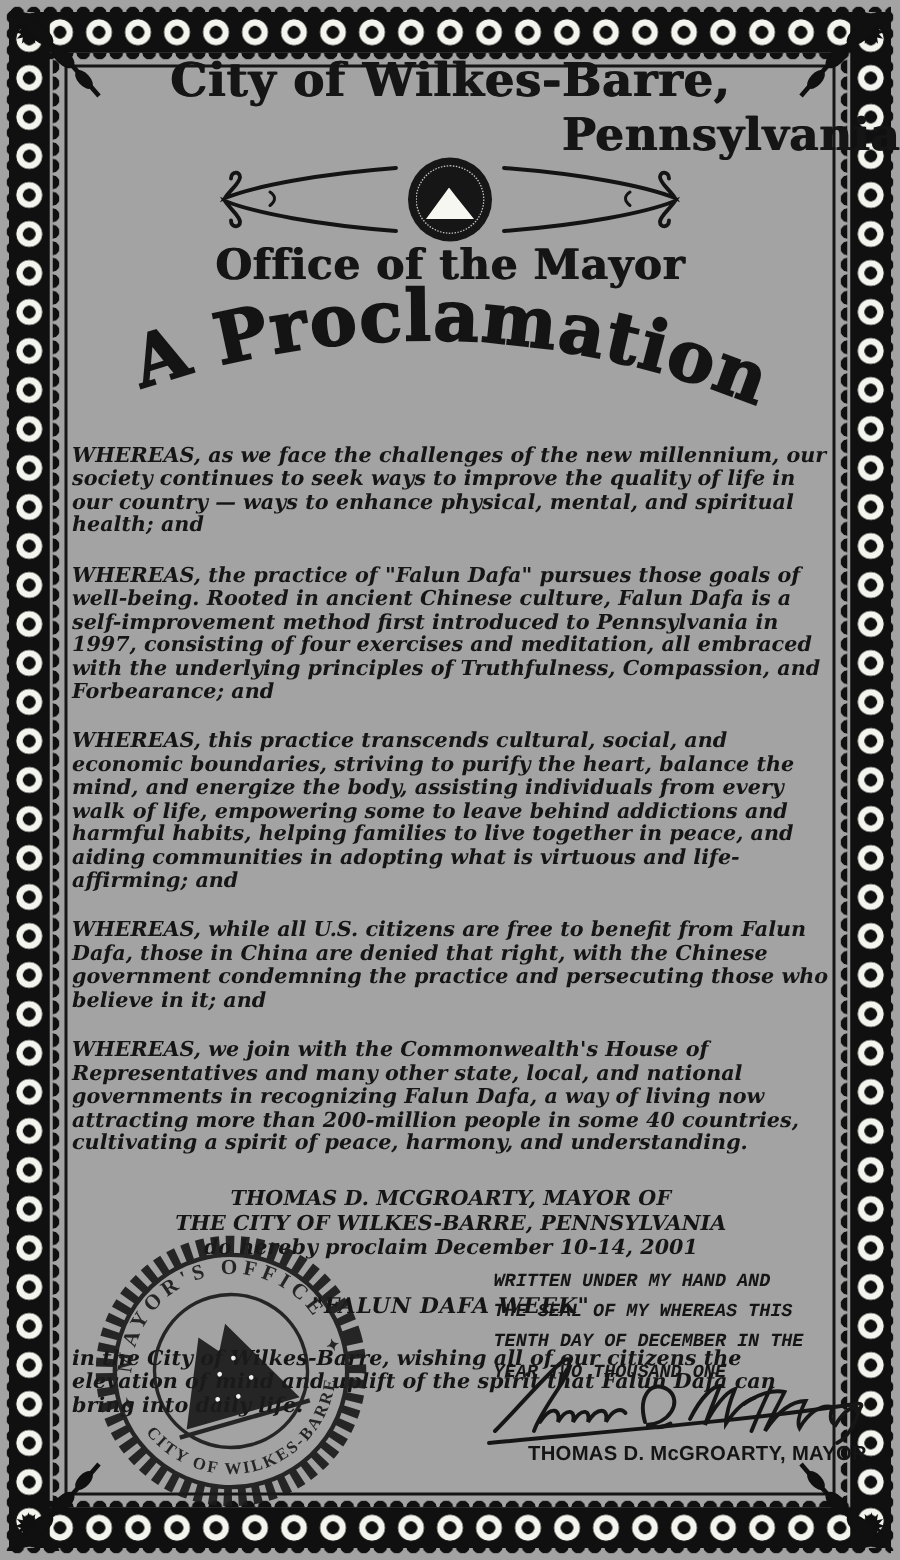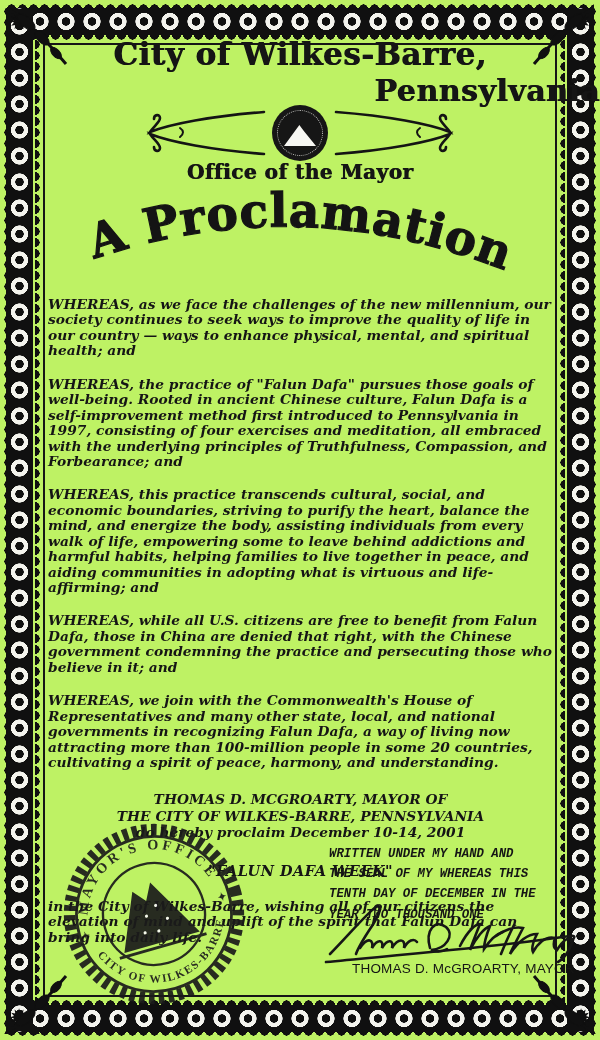--- a/index.html
+++ b/index.html
@@ -1,18 +1,18 @@
 <!DOCTYPE html>
 <html><head>
 <meta charset="utf-8">
 <style>
   html,body { margin:0; padding:0; background:#e8e8e6; }
   .page {
     position:relative; width:600px; height:1040px;
-    background:#bef264; color:#151515; overflow:hidden;
+    background:#a3a3a3; color:#151515; overflow:hidden;
     font-family:"DejaVu Serif", serif;
   }
   
   .band { position:absolute; background-color:#101010; z-index:2; }
   .band-top, .band-bottom {
     left:6px; right:6px; height:27px;
     background-image: radial-gradient(circle at center, #101010 4px, #f4f4ee 4.4px 8.4px, #101010 8.8px);
     background-size:26px 27px; background-repeat:repeat-x; background-position:center;
   }
   .band-top { top:8px; } .band-bottom { bottom:8px; }
@@ -40,21 +40,21 @@
   .corner svg { position:absolute; overflow:visible; }
   .c-tl { top:0; left:0; } .c-tr { top:0; right:0; } .c-bl { bottom:0; left:0; } .c-br { bottom:0; right:0; }
   .c-tl .star { top:10px; left:9px; } .c-tr .star { top:10px; right:9px; }
   .c-bl .star { bottom:10px; left:9px; } .c-br .star { bottom:10px; right:9px; }
   .c-tr svg { transform:scaleX(-1); } .c-bl svg { transform:scaleY(-1); } .c-br svg { transform:scale(-1,-1); }
   
   .hdr { position:absolute; left:0; right:0; text-align:center; font-weight:700; z-index:3;
          text-shadow:0.8px 0 0 currentColor; letter-spacing:0.5px; }
   .hdr-city  { top:36px; font-size:31px; }
   .hdr-state { top:73px; font-size:30px;text-align:right; }
-  .hdr-office{ top:160px; font-size:20px; }
+  .hdr-office{ top:160px; font-size:28px; }
   .emblem-row { position:absolute; top:102px; left:0; right:0; height:62px;
                 display:flex; justify-content:center; align-items:center; gap:4px; z-index:3; }
   .flourish { overflow:visible; }
   .emblem-circle { width:56px; height:56px; border-radius:50%; background:#161616; position:relative; flex:0 0 auto; }
   .emblem-circle::before { content:""; position:absolute; inset:5px; border-radius:50%;
                            border:1.4px dotted rgba(250,250,245,.75); }
   .emblem-circle::after { content:""; position:absolute; left:12px; right:12px; bottom:15px; height:21px;
                           background:#f7f7f2; clip-path:polygon(0 100%, 48% 0, 62% 28%, 100% 100%); }
   .title-arch { position:absolute; top:184px; left:68px; z-index:3; overflow:visible; }
   .title-arch text { font-family:"DejaVu Serif",serif; font-weight:700; font-size:47px;
@@ -69,21 +69,21 @@
   .closing { margin-top:14px !important; }
   
   .notary-seal { position:absolute; top:816px; left:56px; width:196px; height:196px;
                  transform:rotate(-16deg); z-index:3; opacity:.92; overflow:visible; }
   .notary-seal text { font-family:"Liberation Serif",serif; font-weight:700; fill:#1b1b1b; }
   .attestation { position:absolute; top:842px; left:324px; width:250px; z-index:3;
                  font-style:italic; font-weight:700; font-size:12.3px; line-height:1.24; }
   .attestation p { margin:5px;font-family:Liberation Mono, monospace; }
   .signature-svg { position:absolute; top:896px; left:318px; width:268px; height:76px; z-index:4; overflow:visible; }
   .printed-name { position:absolute; top:961px; left:352px; z-index:3;
-                  font-family:"Liberation Sans",sans-serif; font-weight:400; font-size:13.5px; letter-spacing:0.2px; }
+                  font-family:"Liberation Sans",sans-serif; font-weight:700; font-size:13.5px; letter-spacing:0.2px; }
 </style>
 </head>
 <body>
 
 <div class="page">
 
   <div class="scallop sc-h sc-t-out"></div>
   <div class="scallop sc-h sc-t-in"></div>
   <div class="scallop sc-h sc-b-out"></div>
   <div class="scallop sc-h sc-b-in"></div>
@@ -168,21 +168,21 @@
         <path id="archPath" d="M18,78 Q230,2 446,90" fill="none"></path>
       </defs>
     <text><textPath href="#archPath" startOffset="50%" text-anchor="middle">A Proclamation</textPath></text>
   </svg>
 
   <div class="body-text">
     <p>WHEREAS, as we face the challenges of the new millennium, our society continues to seek ways to improve the quality of life in our country — ways to enhance physical, mental, and spiritual health; and</p>
     <p>WHEREAS, the practice of "Falun Dafa" pursues those goals of well-being.  Rooted in ancient Chinese culture, Falun Dafa is a self-improvement method first introduced to Pennsylvania in 1997, consisting of four exercises and meditation, all embraced with the underlying principles of Truthfulness, Compassion, and Forbearance; and</p>
     <p>WHEREAS, this practice transcends cultural, social, and economic boundaries, striving to purify the heart, balance the mind, and energize the body, assisting individuals from every walk of life, empowering some to leave behind addictions and harmful habits, helping families to live together in peace, and aiding communities in adopting what is virtuous and life-affirming; and</p>
     <p>WHEREAS, while all U.S. citizens are free to benefit from Falun Dafa, those in China are denied that right, with the Chinese government condemning the practice and persecuting those who believe in it; and</p>
-    <p>WHEREAS, we join with the Commonwealth's House of Representatives and many other state, local, and national governments in recognizing Falun Dafa, a way of living now attracting more than 100-million people in some 20 countries, cultivating a spirit of peace, harmony, and understanding.</p>
+    <p>WHEREAS, we join with the Commonwealth's House of Representatives and many other state, local, and national governments in recognizing Falun Dafa, a way of living now attracting more than 200-million people in some 40 countries, cultivating a spirit of peace, harmony, and understanding.</p>
     <div class="resolution">
       <p>THOMAS D. MCGROARTY, MAYOR OF</p>
       <p>THE CITY OF WILKES-BARRE, PENNSYLVANIA</p>
       <p>do hereby proclaim December 10-14, 2001</p>
     </div>
     <p class="week">"FALUN DAFA WEEK"</p>
     <p class="closing">in the City of Wilkes-Barre, wishing all of our citizens the elevation of mind and uplift of the spirit that Falun Dafa can bring into daily life.</p>
   </div>
 
   <svg class="notary-seal" viewBox="0 0 200 200">

